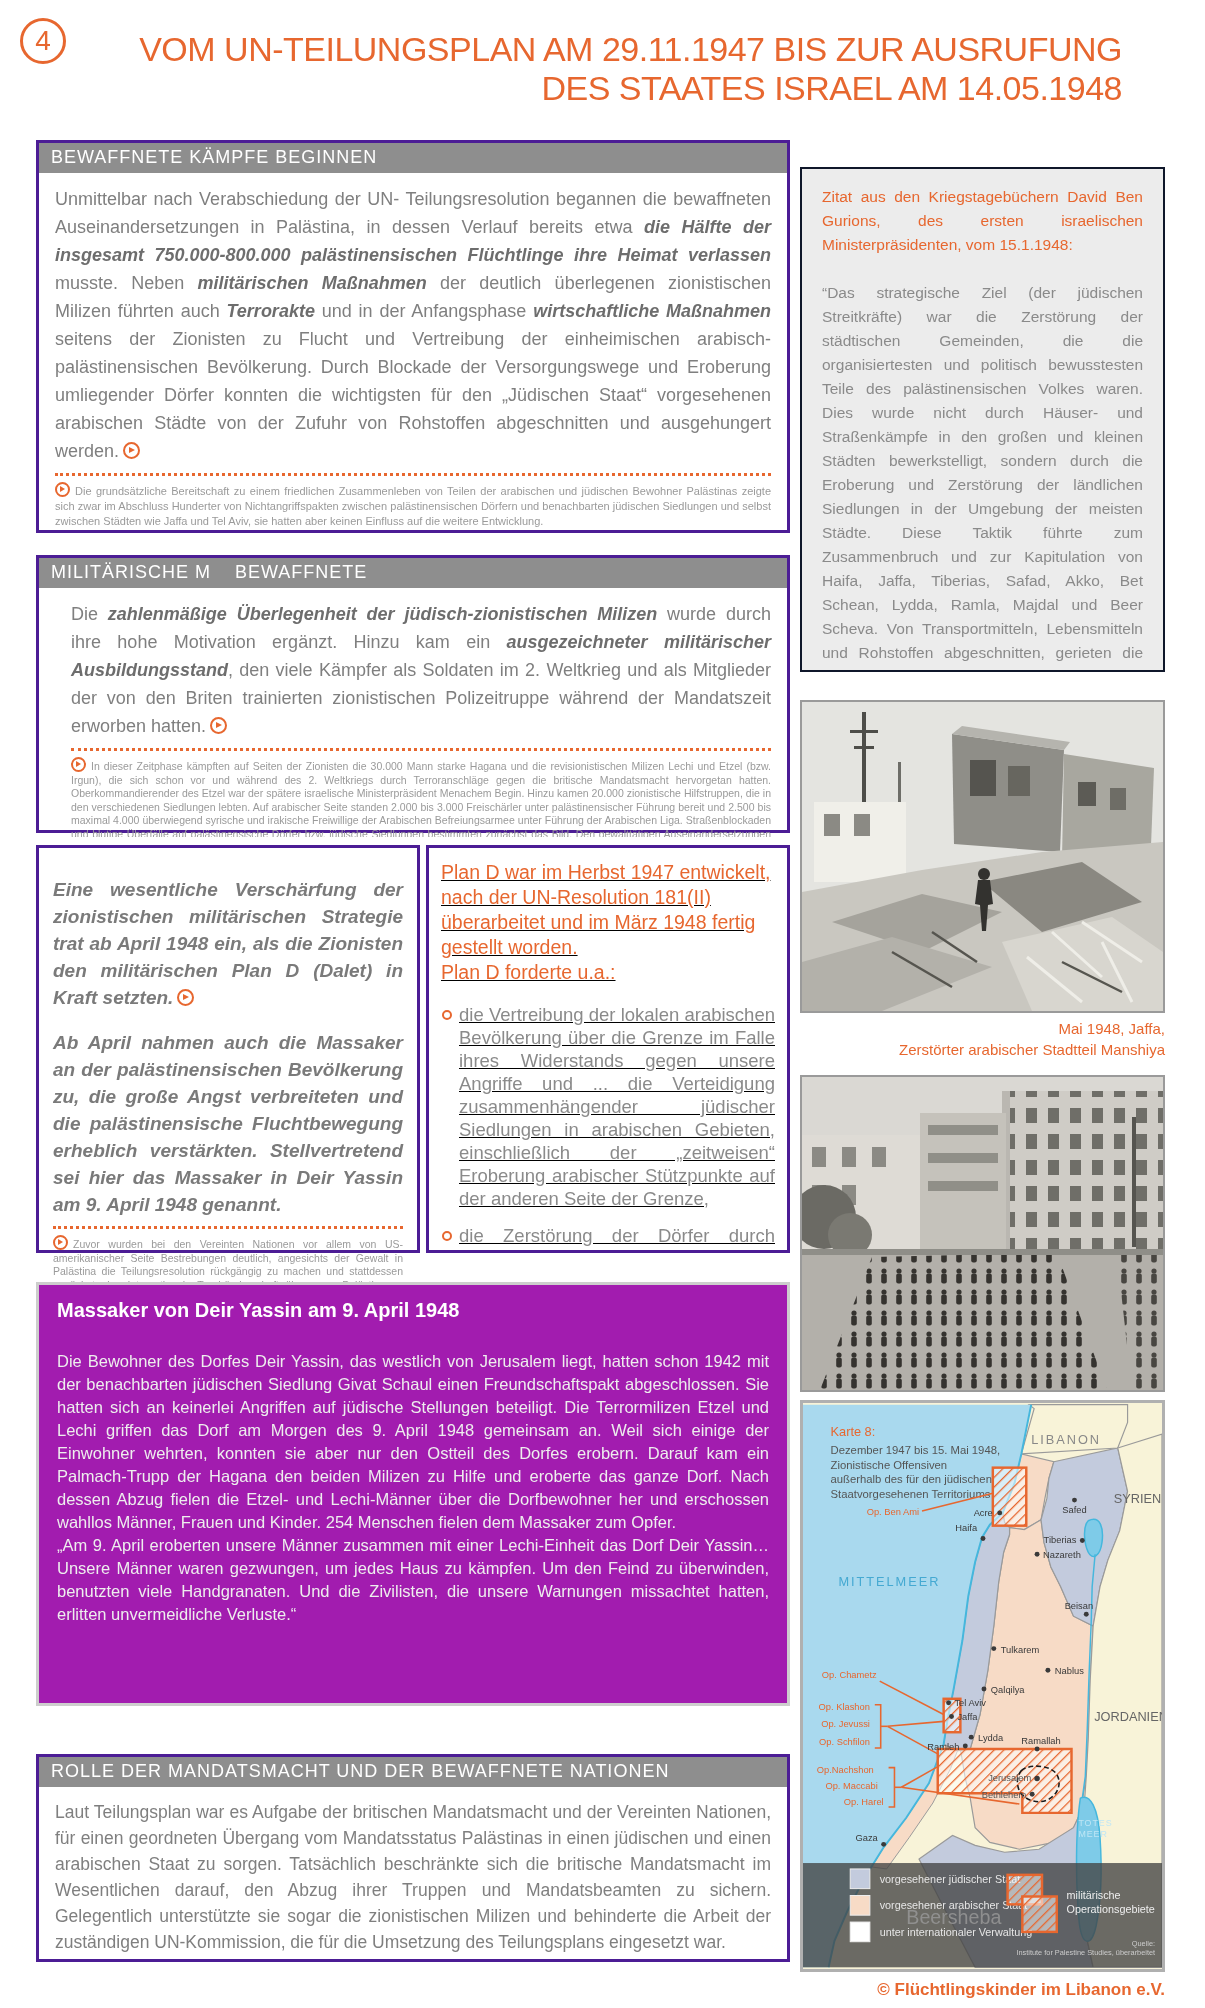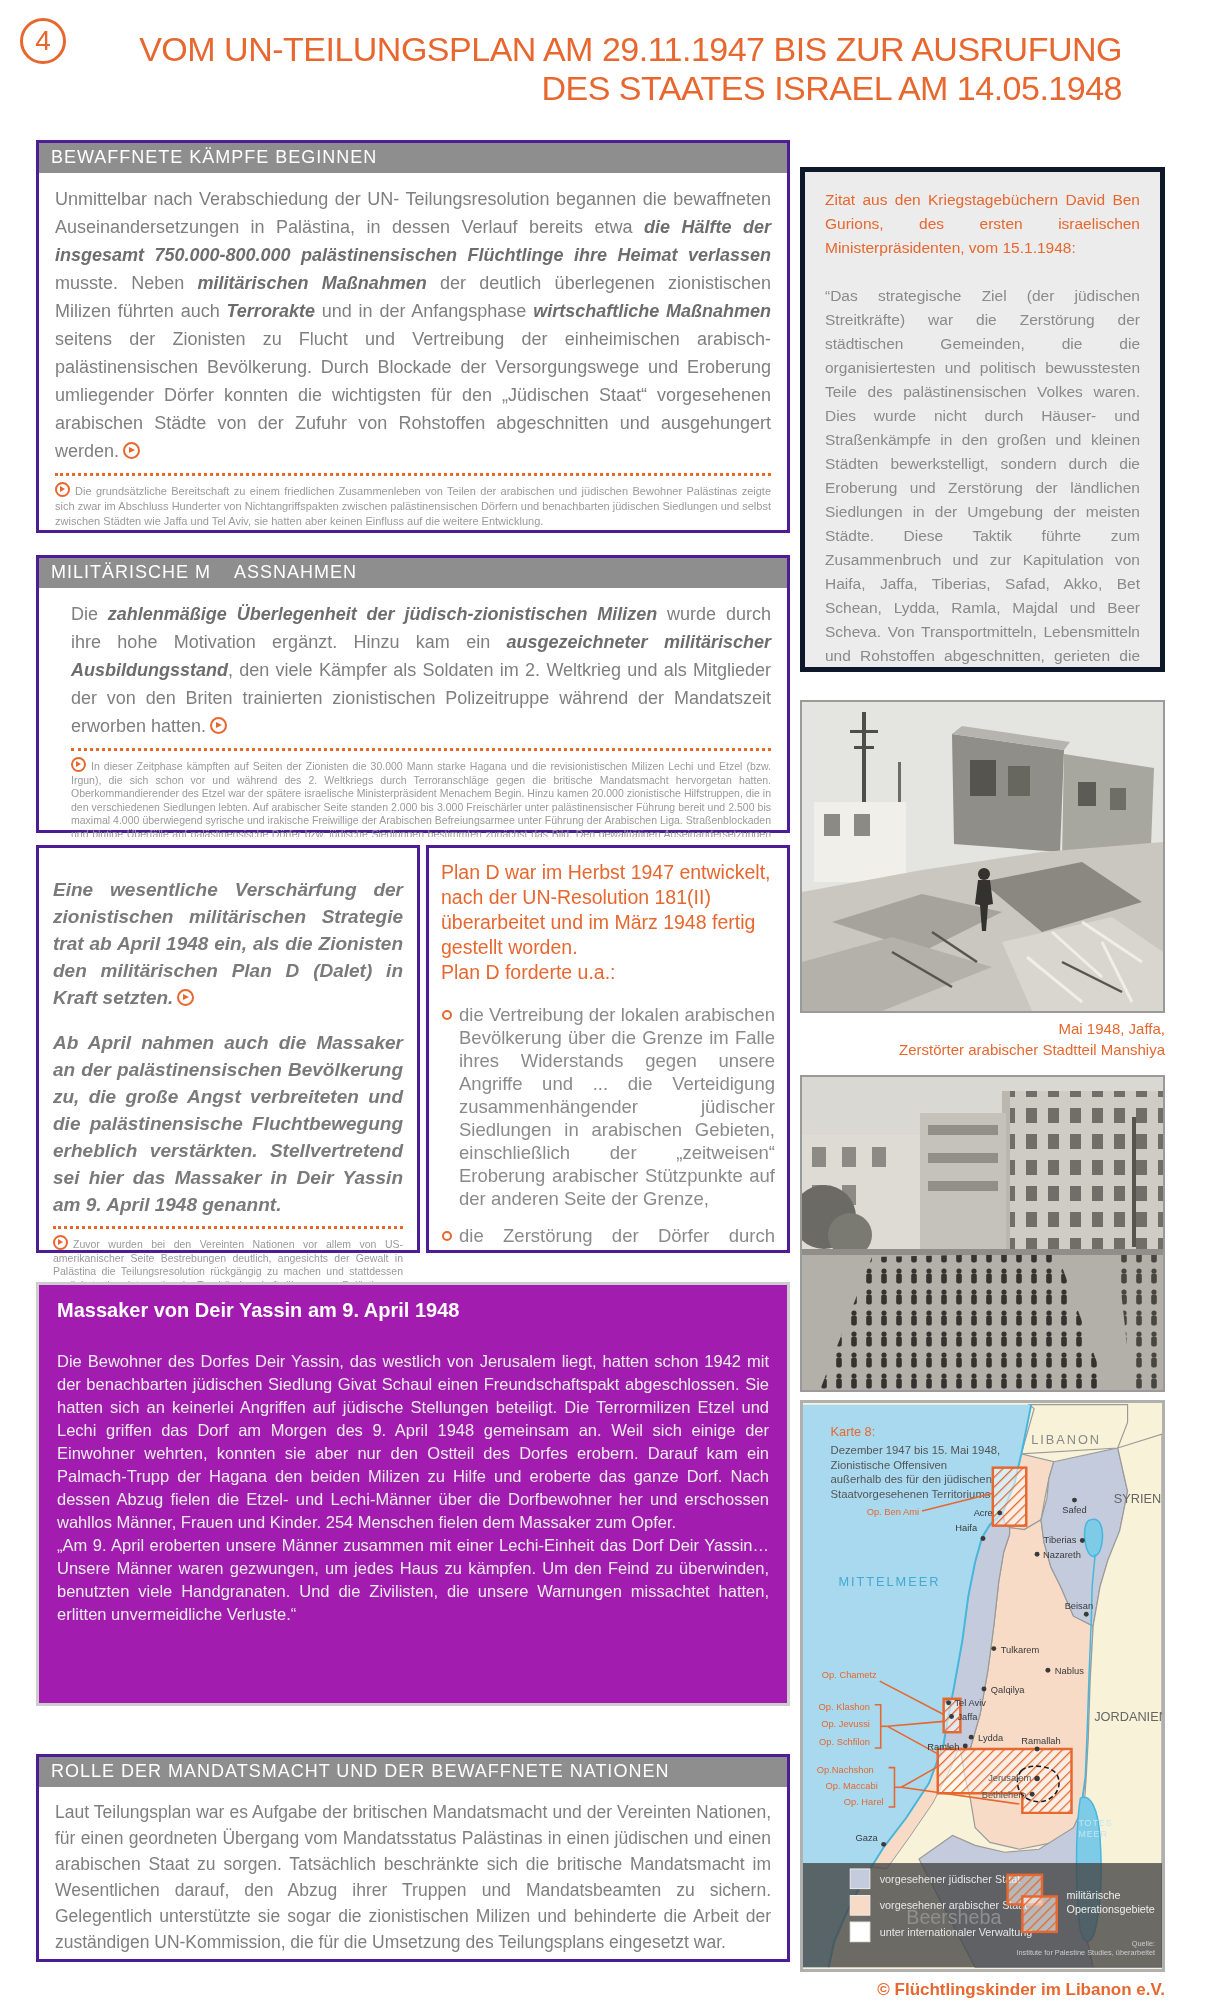--- a/index.html
+++ b/index.html
@@ -39,21 +39,21 @@
   .bullet{position:relative;padding-left:18px;color:#8a8a8a;font-size:18.5px;line-height:23px;text-align:justify;margin-bottom:14px;}
   .bullet::before{content:"";position:absolute;left:1px;top:7px;width:6px;height:6px;border:2.5px solid #e7672f;border-radius:50%;}
 
   
   .darkbox{background:#a21caf;border:3px solid #cdcdcd;box-sizing:border-box;color:#f2f2f2;padding:14px 18px;overflow:hidden;z-index:2;}
   .darkbox h3{margin:0 0 14px 0;font-size:20px;font-weight:bold;color:#ffffff;}
   .darkbox p{margin:0;font-size:16.5px;line-height:23px;text-align:justify;color:#eeeeee;}
   .darkbox .attrib{margin-top:22px;font-size:15px;color:#e3e3e3;}
 
   
-  .quotebox{background:#ececec;border:5px solid #0f172a;box-sizing:border-box;padding:16px 20px;overflow:hidden;}
+  .quotebox{background:#ececec;border:2px solid #0f172a;box-sizing:border-box;padding:16px 20px;overflow:hidden;}
   .quote-head{color:#e7672f;font-size:15.5px;line-height:24px;text-align:justify;}
   .quote-body{color:#8a8a8a;font-size:15.5px;line-height:24px;text-align:justify;margin-top:24px;}
 
   .photo{border:2px solid #9a9a9a;box-sizing:border-box;background:#ddd;overflow:hidden;}
   .caption{color:#e7672f;font-size:15px;line-height:21px;text-align:right;}
 
   .mapbox{border:3px solid #b0b0b0;box-sizing:border-box;background:#f8f3d8;overflow:hidden;}
 
   .footer{color:#e7672f;font-size:17px;text-align:right;}
 </style>
@@ -73,38 +73,38 @@
   <div class="abs panel" style="left:36px;top:140px;width:754px;height:393px;">
     <div class="panel-bar">BEWAFFNETE KÄMPFE BEGINNEN</div>
     <div class="panel-body" style="height:340px;">
       <div class="bodytext"><span><span>Unmittelbar nach Verabschiedung der UN- Teilungsresolution begannen die bewaffneten Auseinandersetzungen in Palästina, in dessen Verlauf bereits etwa </span><span class="em">die Hälfte der insgesamt 750.000-800.000 palästinensischen Flüchtlinge ihre Heimat verlassen</span><span> musste. Neben </span><span class="em">militärischen Maßnahmen</span><span> der deutlich überlegenen zionistischen Milizen führten auch </span><span class="em">Terrorakte</span><span> und in der Anfangsphase </span><span class="em">wirtschaftliche Maßnahmen</span><span> seitens der Zionisten zu Flucht und Vertreibung der einheimischen arabisch-palästinensischen Bevölkerung. Durch Blockade der Versorgungswege und Eroberung umliegender Dörfer konnten die wichtigsten für den „Jüdischen Staat“ vorgesehenen arabischen Städte von der Zufuhr von Rohstoffen abgeschnitten und ausgehungert werden.</span></span><span class="play-icon"></span></div>
       <div class="dotline"></div>
       <div class="finetext"><span class="fn-icon"></span><span>Die grundsätzliche Bereitschaft zu einem friedlichen Zusammenleben von Teilen der arabischen und jüdischen Bewohner Palästinas zeigte sich zwar im Abschluss Hunderter von Nichtangriffspakten zwischen palästinensischen Dörfern und benachbarten jüdischen Siedlungen und selbst zwischen Städten wie Jaffa und Tel Aviv, sie hatten aber keinen Einfluss auf die weitere Entwicklung.</span></div>
     </div>
   </div>
 
   <div class="abs panel" style="left:36px;top:555px;width:754px;height:278px;">
-    <div class="panel-bar">MILITÄRISCHE M    ASSNAHMEN</div>
+    <div class="panel-bar">MILITÄRISCHE M    BEWAFFNETE</div>
     <div class="panel-body" style="height:225px;padding-left:32px;">
       <div class="bodytext"><span><span>Die </span><span class="em">zahlenmäßige Überlegenheit der jüdisch-zionistischen Milizen</span><span> wurde durch ihre hohe Motivation ergänzt. Hinzu kam ein </span><span class="em">ausgezeichneter militärischer Ausbildungsstand</span><span>, den viele Kämpfer als Soldaten im 2. Weltkrieg und als Mitglieder der von den Briten trainierten zionistischen Polizeitruppe während der Mandatszeit erworben hatten.</span></span><span class="play-icon"></span></div>
       <div class="dotline"></div>
       <div class="finetext" style="font-size:10.5px;line-height:13.5px;"><span class="fn-icon"></span><span>In dieser Zeitphase kämpften auf Seiten der Zionisten die 30.000 Mann starke Hagana und die revisionistischen Milizen Lechi und Etzel (bzw. Irgun), die sich schon vor und während des 2. Weltkriegs durch Terroranschläge gegen die britische Mandatsmacht hervorgetan hatten. Oberkommandierender des Etzel war der spätere israelische Ministerpräsident Menachem Begin. Hinzu kamen 20.000 zionistische Hilfstruppen, die in den verschiedenen Siedlungen lebten. Auf arabischer Seite standen 2.000 bis 3.000 Freischärler unter palästinensischer Führung bereit und 2.500 bis maximal 4.000 überwiegend syrische und irakische Freiwillige der Arabischen Befreiungsarmee unter Führung der Arabischen Liga. Straßenblockaden und blutige Überfälle auf palästinensische Dörfer bzw. jüdische Siedlungen bestimmten zunächst das Bild. Den gewalttätigen Auseinandersetzungen fielen in nur sechs Wochen bis zum 10. Januar 1948 auf beiden Seiten insgesamt 1.974 Menschen zum Opfer, bis zum 31.12.47 waren davon 205 Juden.</span></div>
     </div>
   </div>
 
   <div class="abs panel" style="left:36px;top:845px;width:384px;height:408px;">
     <div class="panel-body" style="height:380px;padding:28px 14px;">
       <div class="italic-big"><span>Eine wesentliche Verschärfung der zionistischen militärischen Strategie trat ab April 1948 ein, als die Zionisten den militärischen Plan D (Dalet) in Kraft setzten.</span><span class="play-icon"></span></div>
       <div class="italic-big" style="margin-top:18px;">Ab April nahmen auch die Massaker an der palästinensischen Bevölkerung zu, die große Angst verbreiteten und die palästinensische Fluchtbewegung erheblich verstärkten. Stellvertretend sei hier das Massaker in Deir Yassin am 9. April 1948 genannt.</div>
       <div class="dotline"></div>
       <div class="finetext" style="font-size:10.5px;line-height:13.5px;"><span class="fn-icon"></span><span>Zuvor wurden bei den Vereinten Nationen vor allem von US-amerikanischer Seite Bestrebungen deutlich, angesichts der Gewalt in Palästina die Teilungsresolution rückgängig zu machen und stattdessen zunächst eine internationale Treuhänderschaft über ganz Palästina zu installieren. Damit drohte, die Gründung eines „Jüdischen Staates“ in weite Ferne zu rücken.</span></div>
     </div>
   </div>
 
-  <div class="abs panel" style="left:426px;top:845px;width:364px;height:408px;">
+  <div class="abs panel" style="left:426px;top:845px;width:364px;height:408px;text-decoration:underline;">
     <div class="panel-body" style="height:380px;padding:12px 12px;">
       <div class="pland-intro">Plan D war im Herbst 1947 entwickelt, nach der UN-Resolution 181(II) überarbeitet und im März 1948 fertig gestellt worden.</div>
       <div class="pland-intro">Plan D forderte u.a.:</div>
       <div style="height:18px;"></div>
       <div class="bullet">die Vertreibung der lokalen arabischen Bevölkerung über die Grenze im Falle ihres Widerstands gegen unsere Angriffe und ... die Verteidigung zusammenhängender jüdischer Siedlungen in arabischen Gebieten, einschließlich der „zeitweisen“ Eroberung arabischer Stützpunkte auf der anderen Seite der Grenze,</div>
       <div class="bullet">die Zerstörung der Dörfer durch Niederbrennen, Sprengen und Verminen, um eine Rückkehr der vertriebenen Bewohner zu verhindern.</div>
     </div>
   </div>
 
   <div class="abs darkbox" style="left:36px;top:1282px;width:754px;height:424px;">

